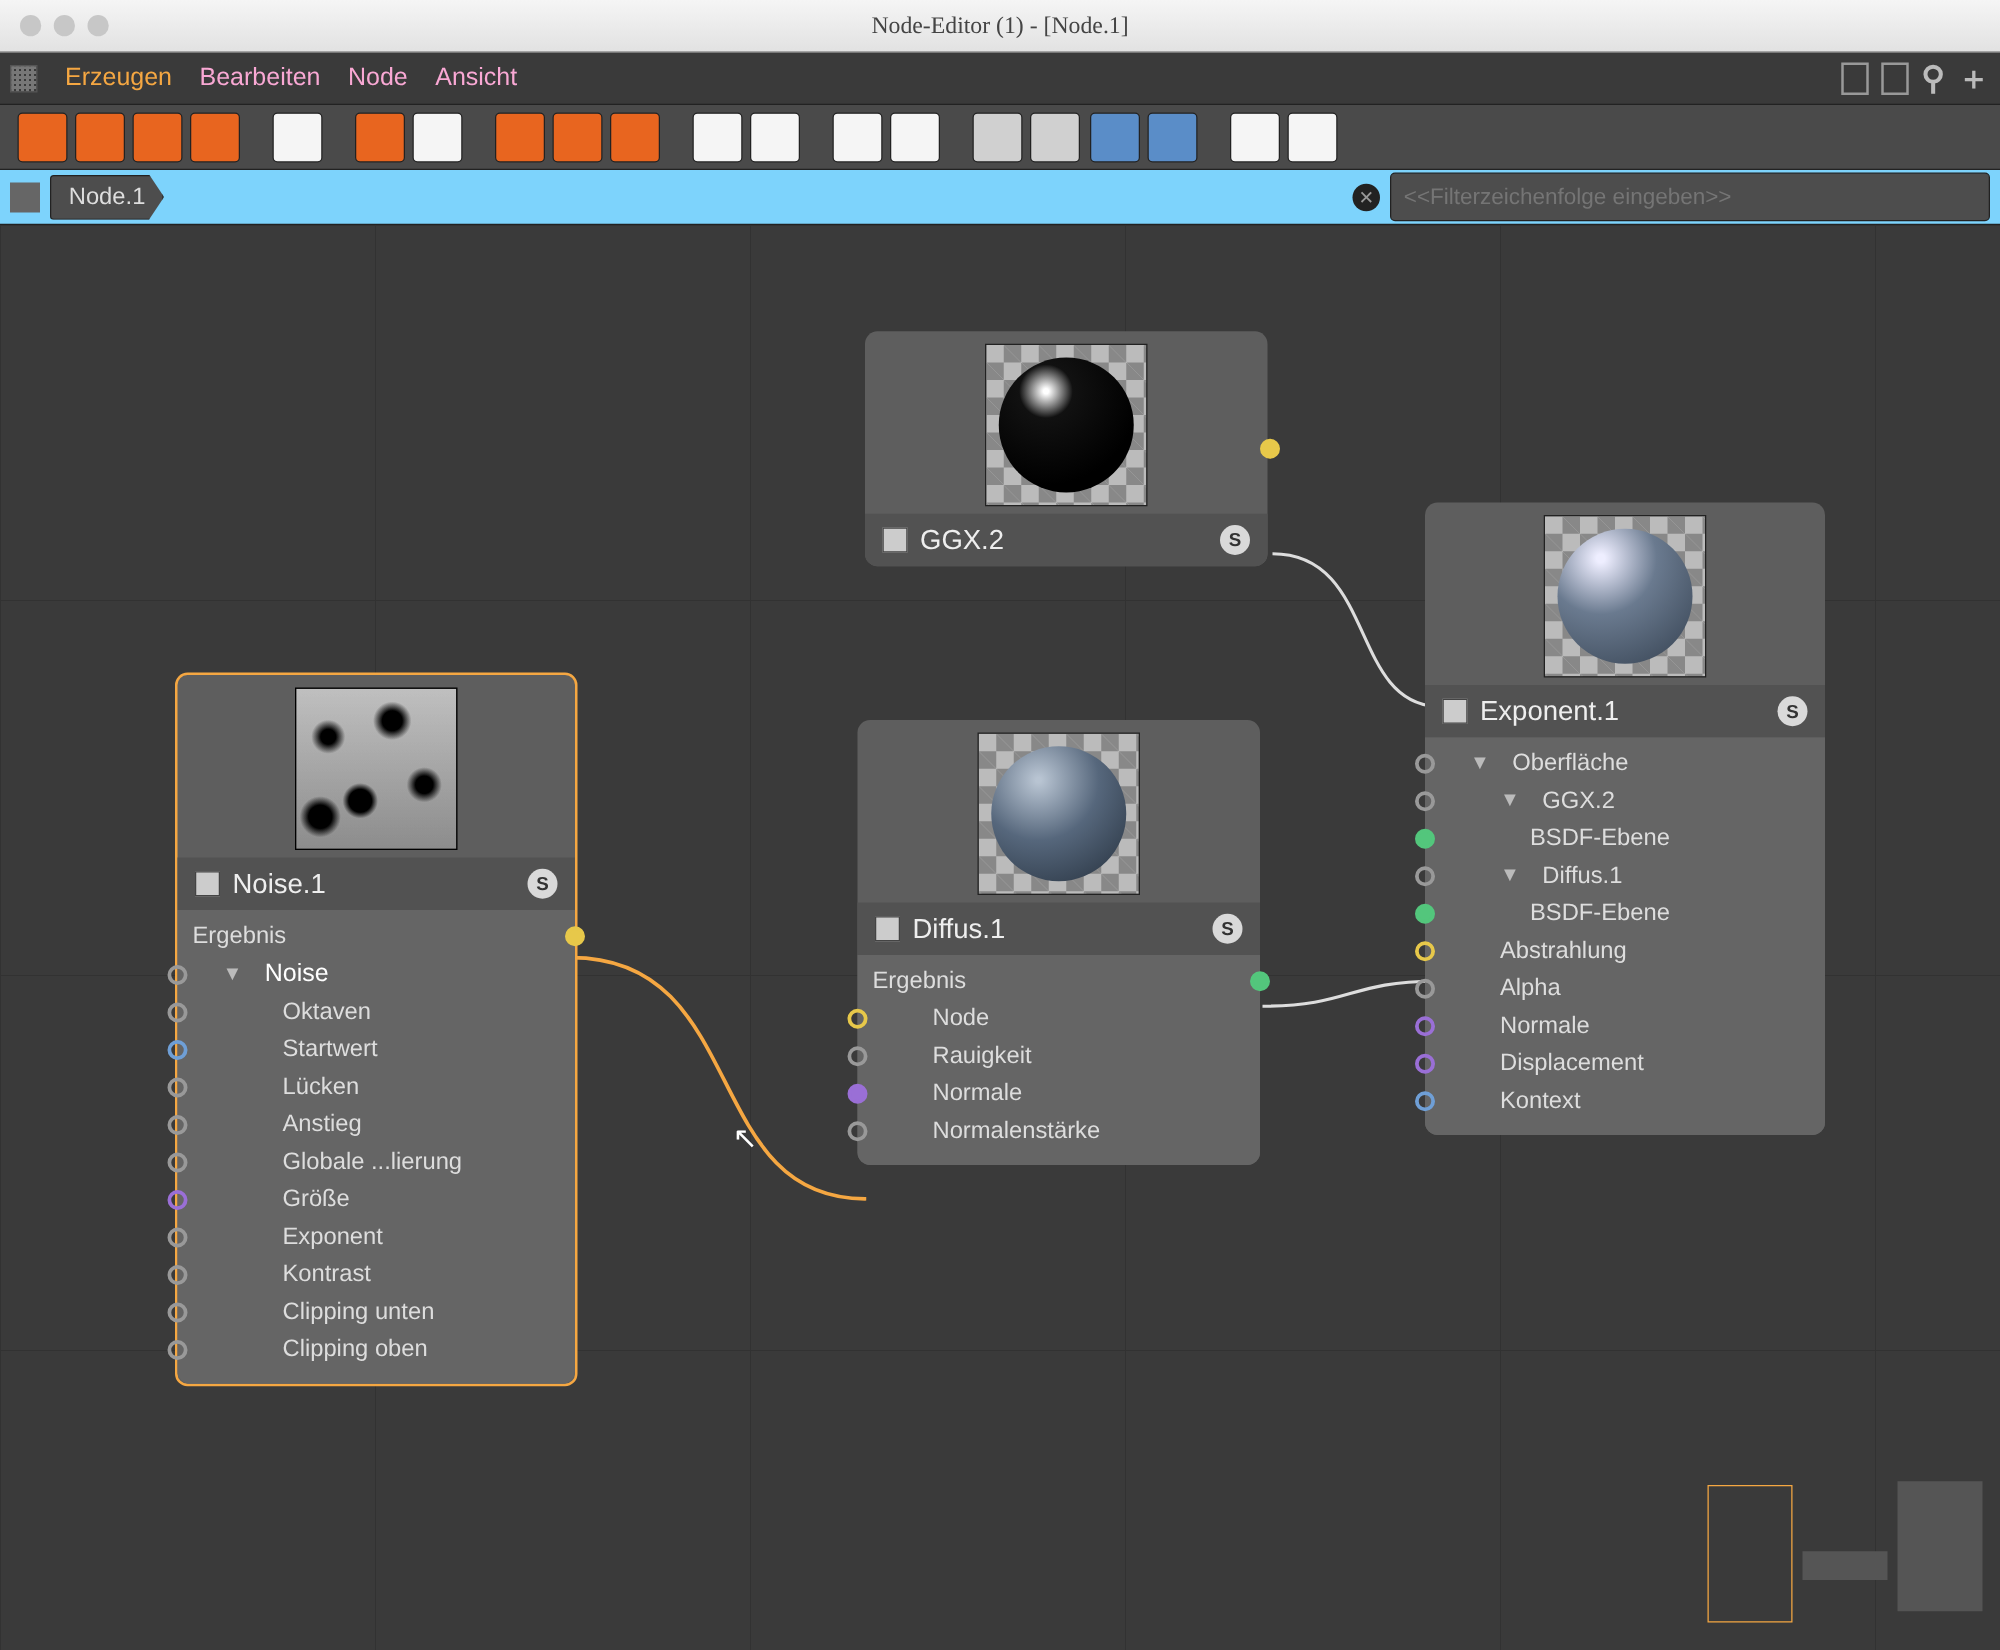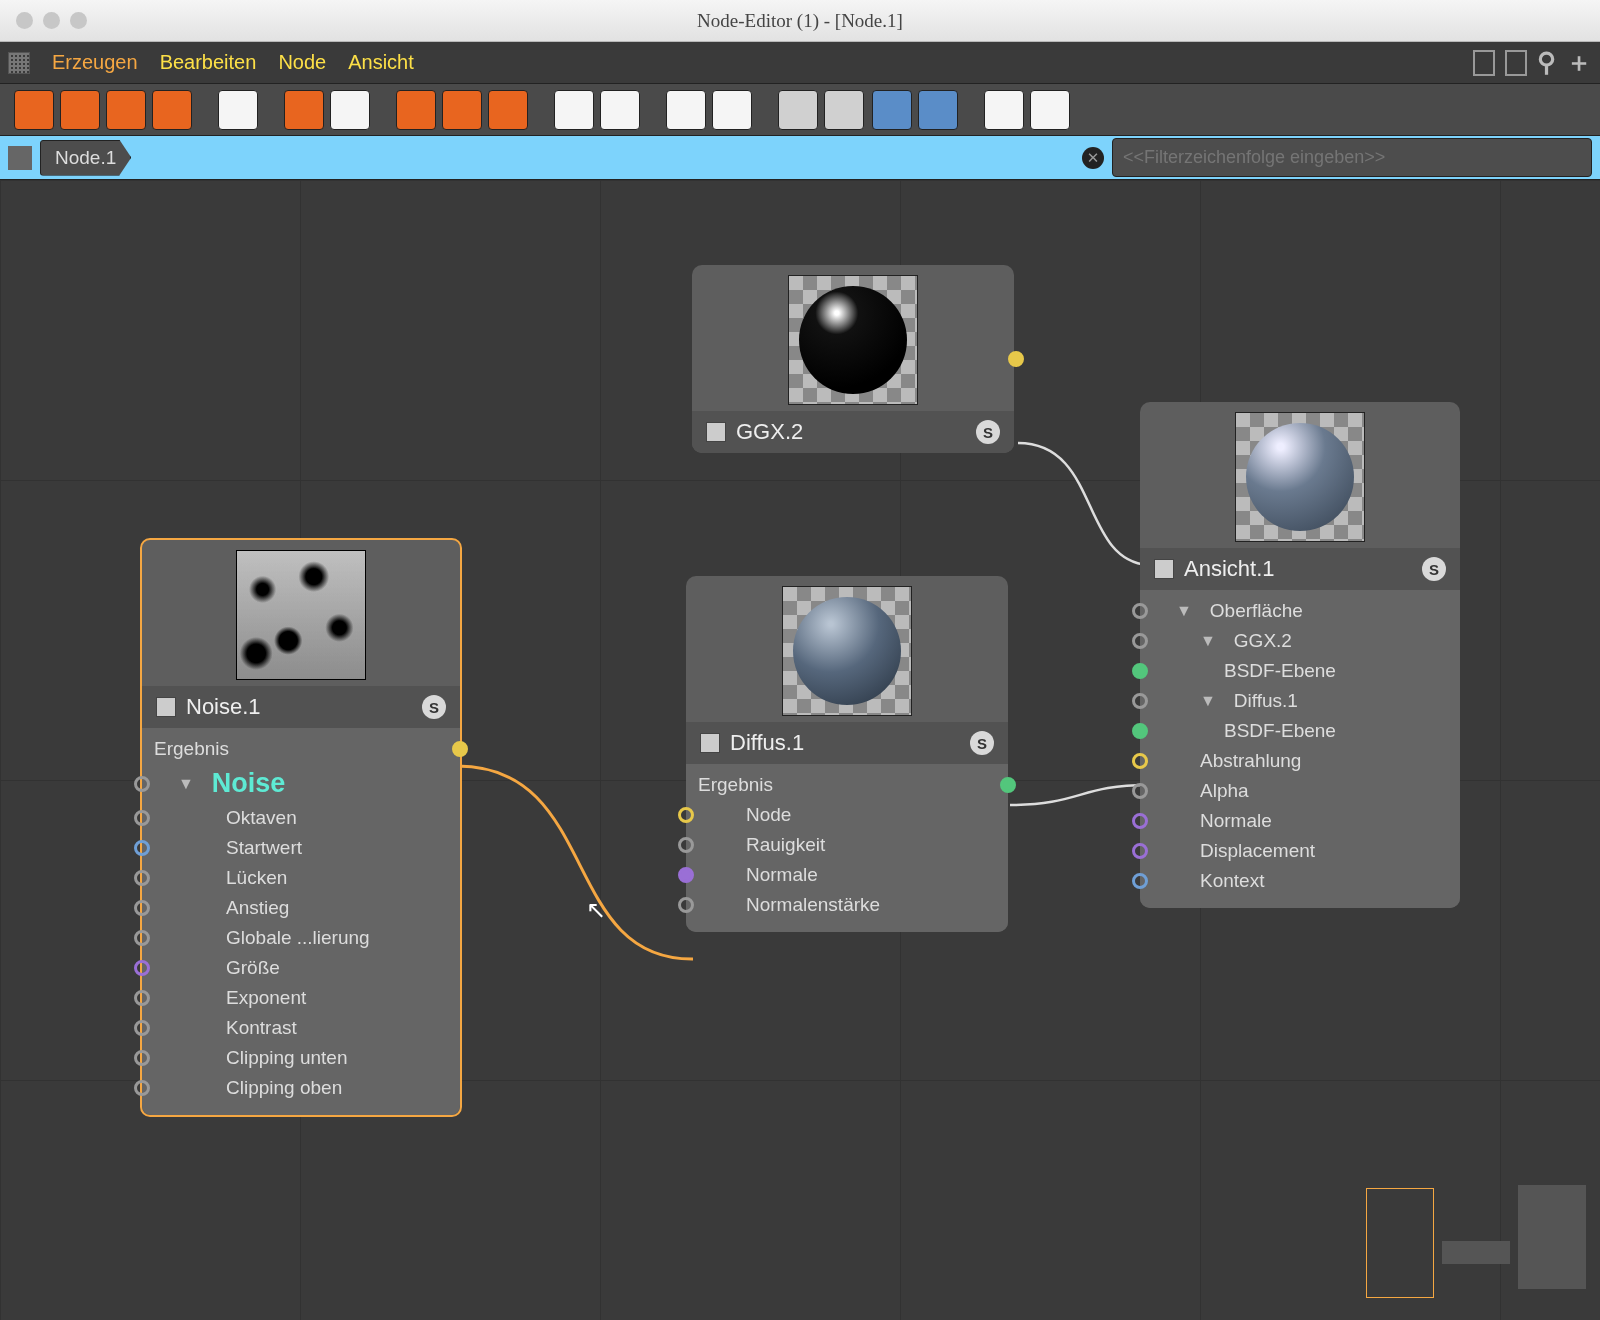--- a/index.html
+++ b/index.html
@@ -32,21 +32,21 @@
     color: #444; font-size: 19px;
   }
   
   .menubar {
     height: 42px;
     background: #3a3a3a;
     border-bottom: 1px solid #222;
     display: flex; align-items: center;
     padding: 0 8px; gap: 22px;
   }
-  .menubar .mi { color: #fde047; font-size: 20px; cursor: pointer; }
+  .menubar .mi { color: #f9a8d4; font-size: 20px; cursor: pointer; }
   .menubar .mi.active { color: #f5a742; }
   .menubar .grid-icon {
     width: 22px; height: 22px; background:
       repeating-linear-gradient(#777 0 2px, transparent 2px 4px),
       repeating-linear-gradient(90deg,#777 0 2px, transparent 2px 4px);
     border:1px solid #555;
   }
   .menubar .right-icons { margin-left:auto; display:flex; gap:10px; align-items:center; }
   .menubar .right-icons .ico { width:22px; height:26px; border:2px solid #999; }
   .menubar .right-icons .plus { color:#bbb; font-size:26px; font-weight:bold; }
@@ -139,21 +139,21 @@
   .port.fill-green { background:#53c67c; border-color:#53c67c; }
   .port.fill-yellow { background:#e7c84a; border-color:#e7c84a; }
   .port.ring-yellow { border-color:#e7c84a; }
   .port.ring-purple { border-color:#9a6fd6; }
   .port.fill-purple { background:#9a6fd6; border-color:#9a6fd6; }
   .port.ring-blue { border-color:#6f9fd6; }
   .port.out { position:absolute; right:-8px; }
   .port.in  { position:absolute; left:-8px; }
   .row .indent { width:10px; }
   .tree-label { color:#ddd; }
-  .tree-label.bold { font-weight:bold; color:#5eead4; font-size:27px; }
+  .tree-label.bold { font-weight:normal; color:#ffffff; font-size:20px; }
   .disclose { color:#bbb; margin-right:4px; font-size:16px; }
 
   
   .edges { position:absolute; left:0; top:0; width:100%; height:100%; pointer-events:none; }
 
   
   .cursor { position:absolute; left:586px; top:716px; font-size:24px; color:#fff; }
 
   
   .minimap {
@@ -310,21 +310,21 @@
   </div>
 
   <div class="node" style="left:1140px;top:222px;width:320px;">
     <div class="node-preview">
       <div class="preview-img checker" style="position:relative;">
         <div style="position:absolute;inset:10px;border-radius:50%;background:radial-gradient(circle at 32% 22%, #eef 3%, #6a7a8f 40%, #3d4a5a 90%);"></div>
       </div>
     </div>
     <div class="node-title">
       <div class="nt-ico"></div>
-      <div class="nt-label">Ansicht.1</div>
+      <div class="nt-label">Exponent.1</div>
       <div class="s-badge">S</div>
     </div>
     <div class="node-body">
       <div class="row">
         <div class="port in"></div>
         <span class="indent"></span>
         <span class="disclose">▼</span>
         <span class="tree-label">Oberfläche</span>
       </div>
       <div class="row">

